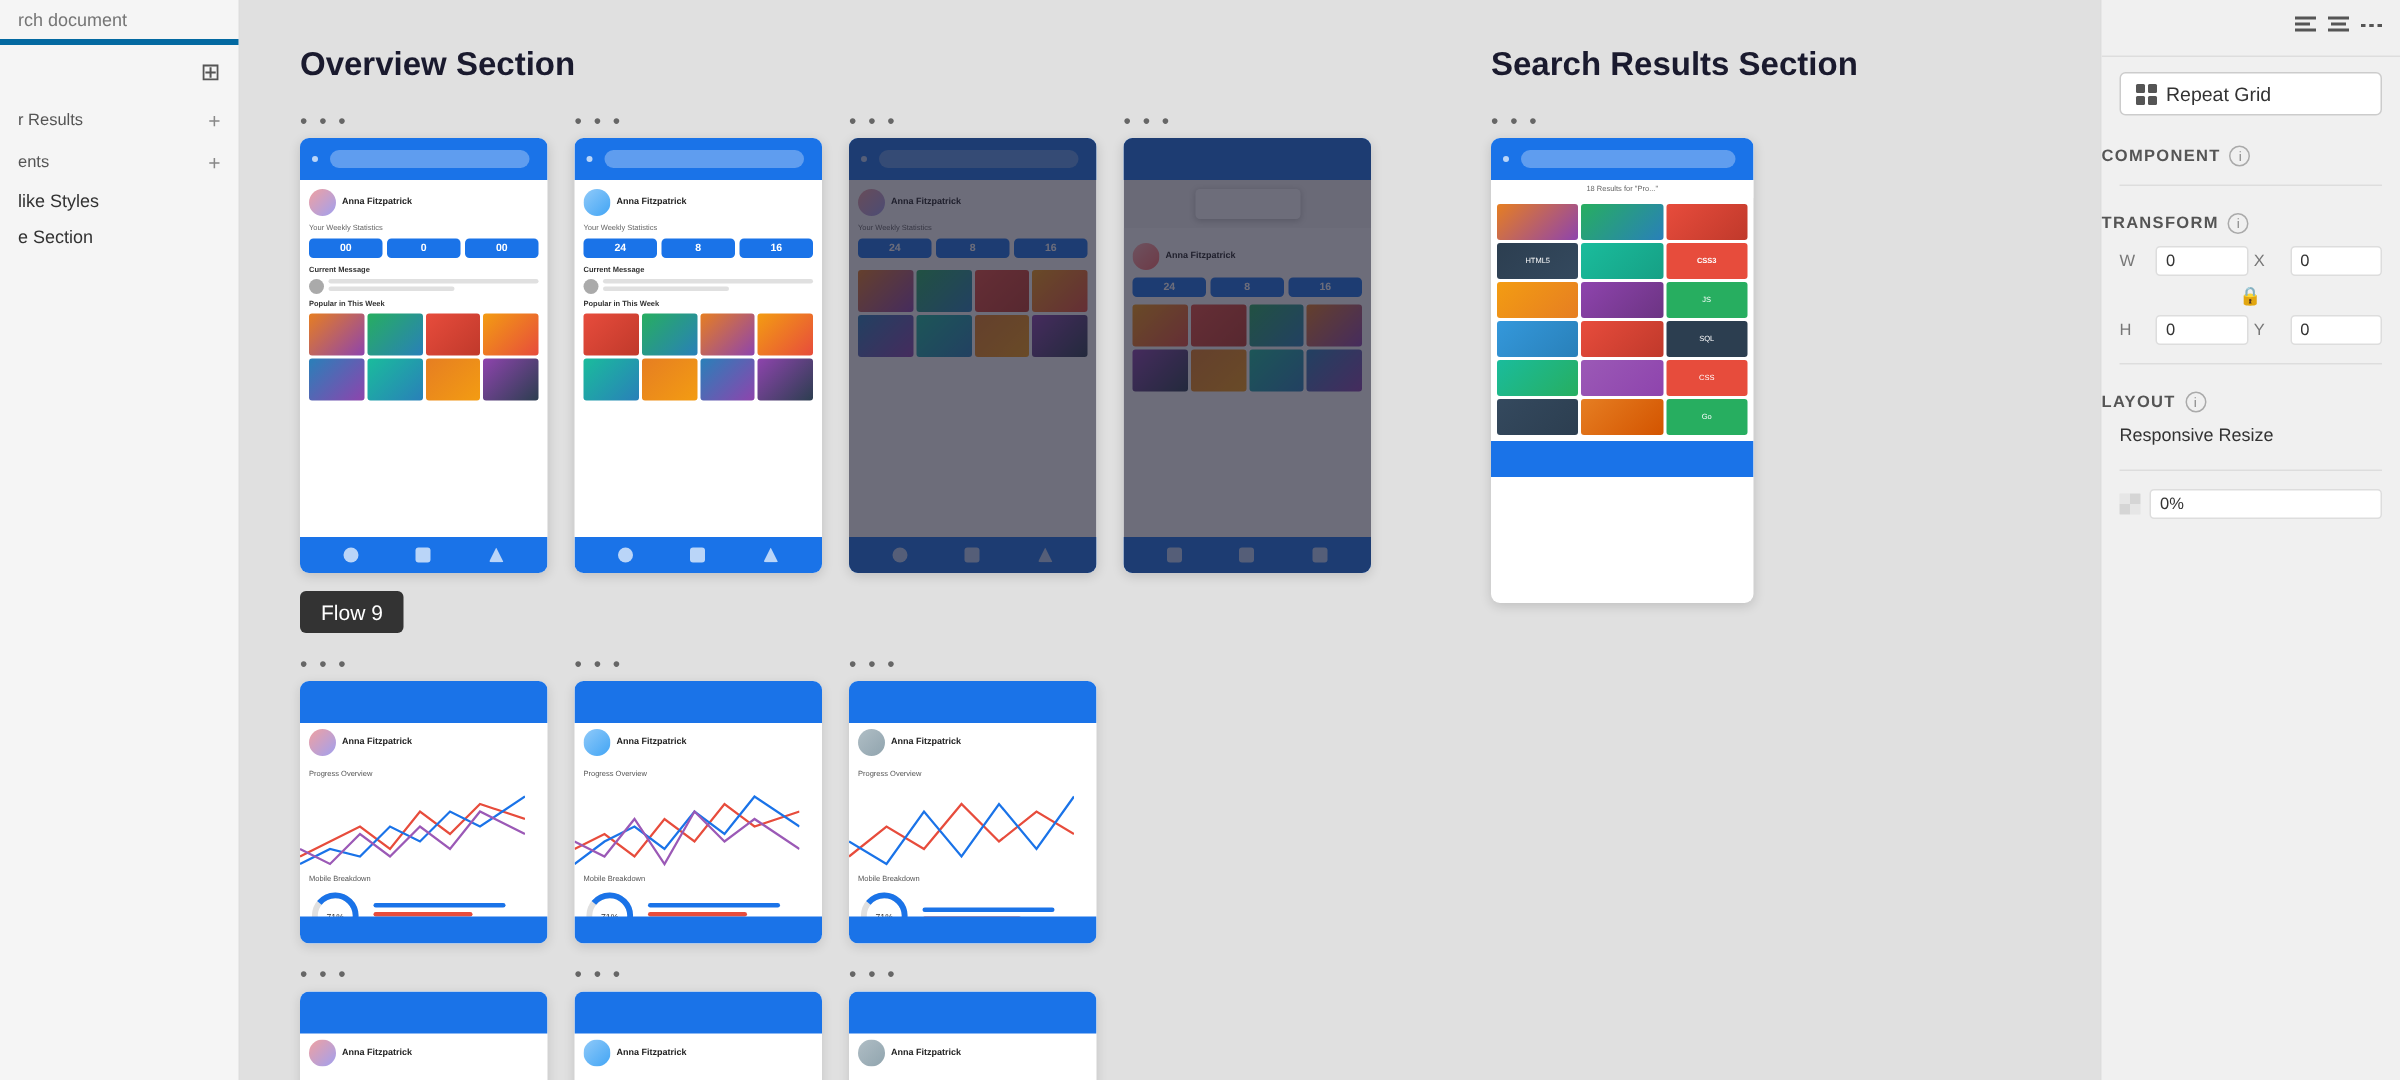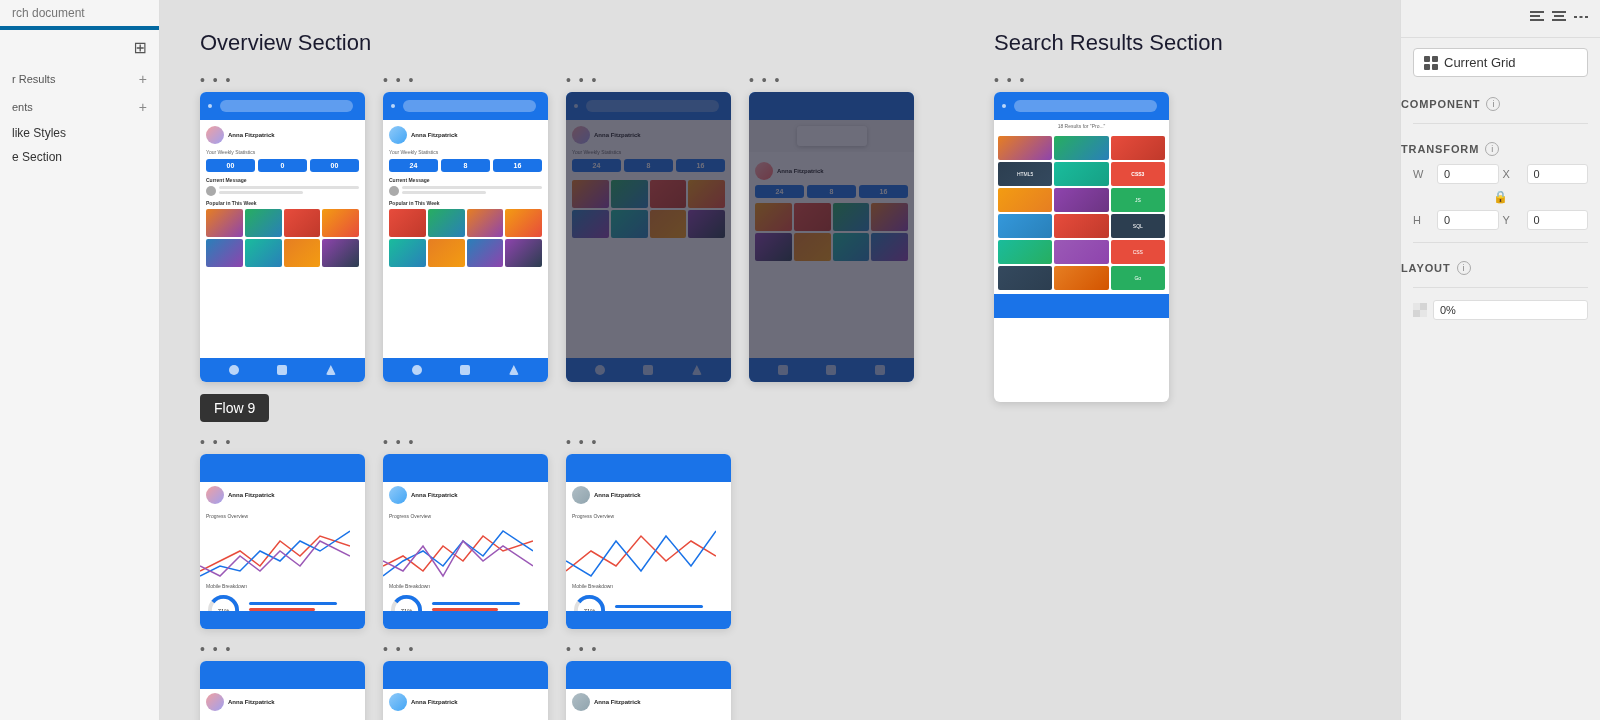--- a/index.html
+++ b/index.html
@@ -78,21 +78,21 @@
     .main-canvas {
       flex: 1;
       overflow: auto;
       padding: 30px 40px;
       background: #e0e0e0;
       position: relative;
     }
 
     .section-label {
       font-size: 22px;
-      font-weight: 400;
+      font-weight: 700;
       color: #1a1a2e;
       margin-bottom: 16px;
     }
 
     .artboard-row {
       display: flex;
       gap: 18px;
       margin-bottom: 12px;
       align-items: flex-start;
     }
@@ -902,21 +902,21 @@
     </button>
   </div>
 
   <button class="repeat-grid-btn">
     <div class="repeat-grid-icon">
       <div class="rgi-cell"></div>
       <div class="rgi-cell"></div>
       <div class="rgi-cell"></div>
       <div class="rgi-cell"></div>
     </div>
-    <span>Current Grid</span>
+    <span>Repeat Grid</span>
   </button>
 
   <div class="rp-section">
     <span class="rp-section-label">COMPONENT</span>
     <div class="rp-info-icon">i</div>
   </div>
   <div class="rp-divider"></div>
 
   <div class="rp-section">
     <span class="rp-section-label">TRANSFORM</span>
@@ -936,20 +936,21 @@
     <input class="rp-field-input" type="text" value="0" style="">
     <span class="rp-field-label">Y</span>
     <input class="rp-field-input" type="text" value="0" style="">
   </div>
   <div class="rp-divider"></div>
 
   <div class="rp-section">
     <span class="rp-section-label">LAYOUT</span>
     <div class="rp-info-icon">i</div>
   </div>
+  <div class="rp-responsive-text">Responsive Resize</div>
   <div class="rp-divider"></div>
 
   <div class="rp-appearance-row">
     <div class="rp-opacity-icon">
       <svg width="14" height="14" viewBox="0 0 14 14">
         <rect x="0" y="0" width="7" height="7" fill="#ccc"></rect>
         <rect x="7" y="7" width="7" height="7" fill="#ccc"></rect>
         <rect x="7" y="0" width="7" height="7" fill="#aaa"></rect>
         <rect x="0" y="7" width="7" height="7" fill="#aaa"></rect>
         <rect x="0" y="0" width="14" height="14" fill="rgba(255,255,255,0.5)"></rect>

